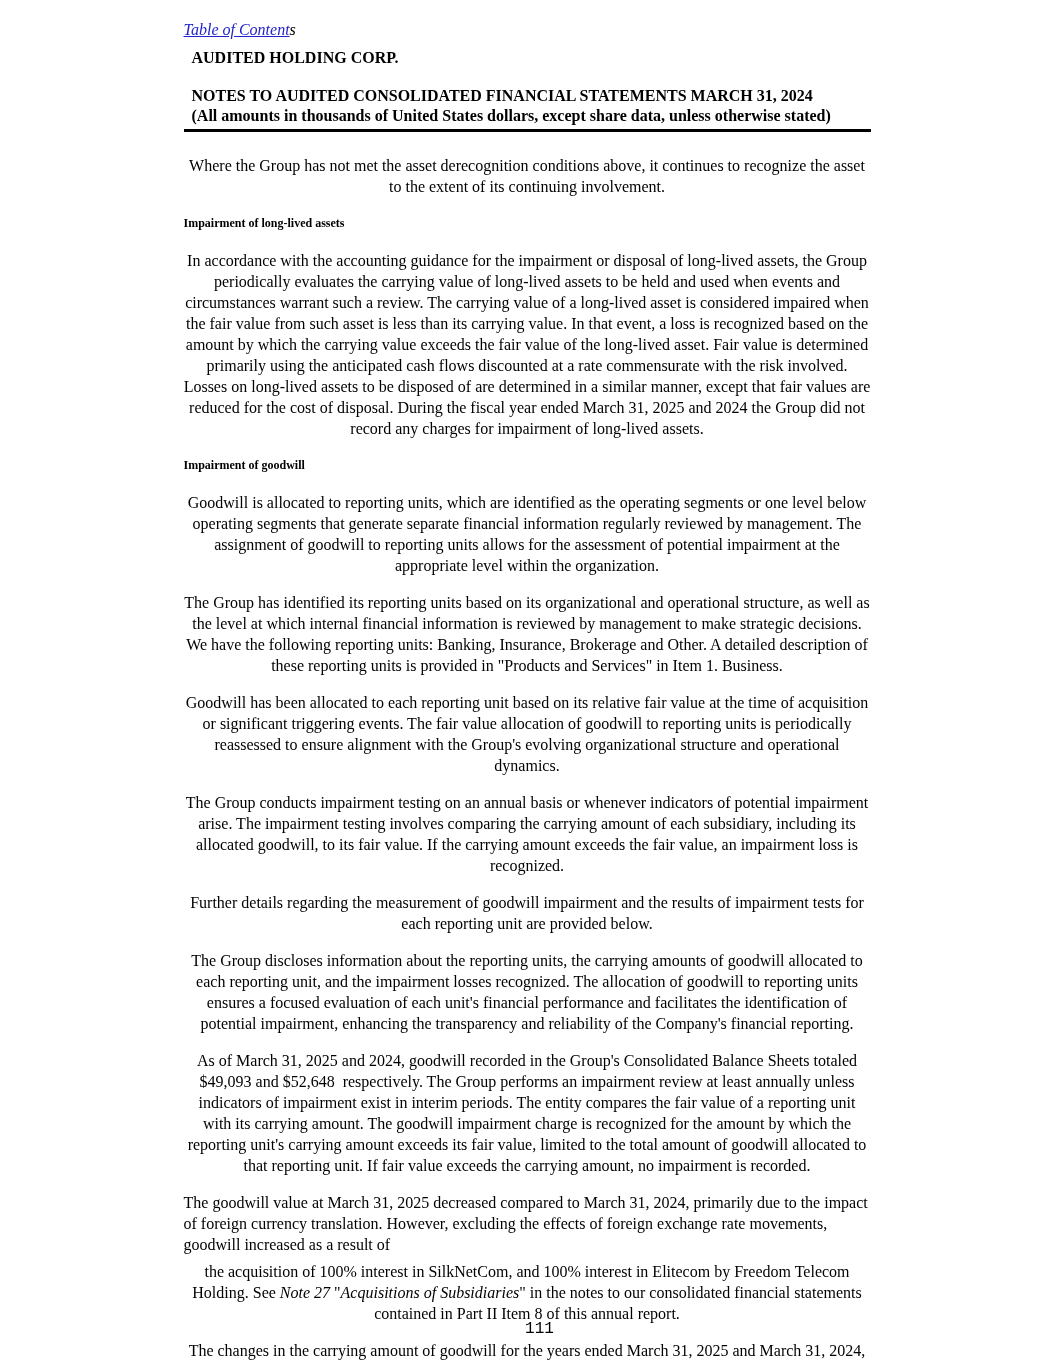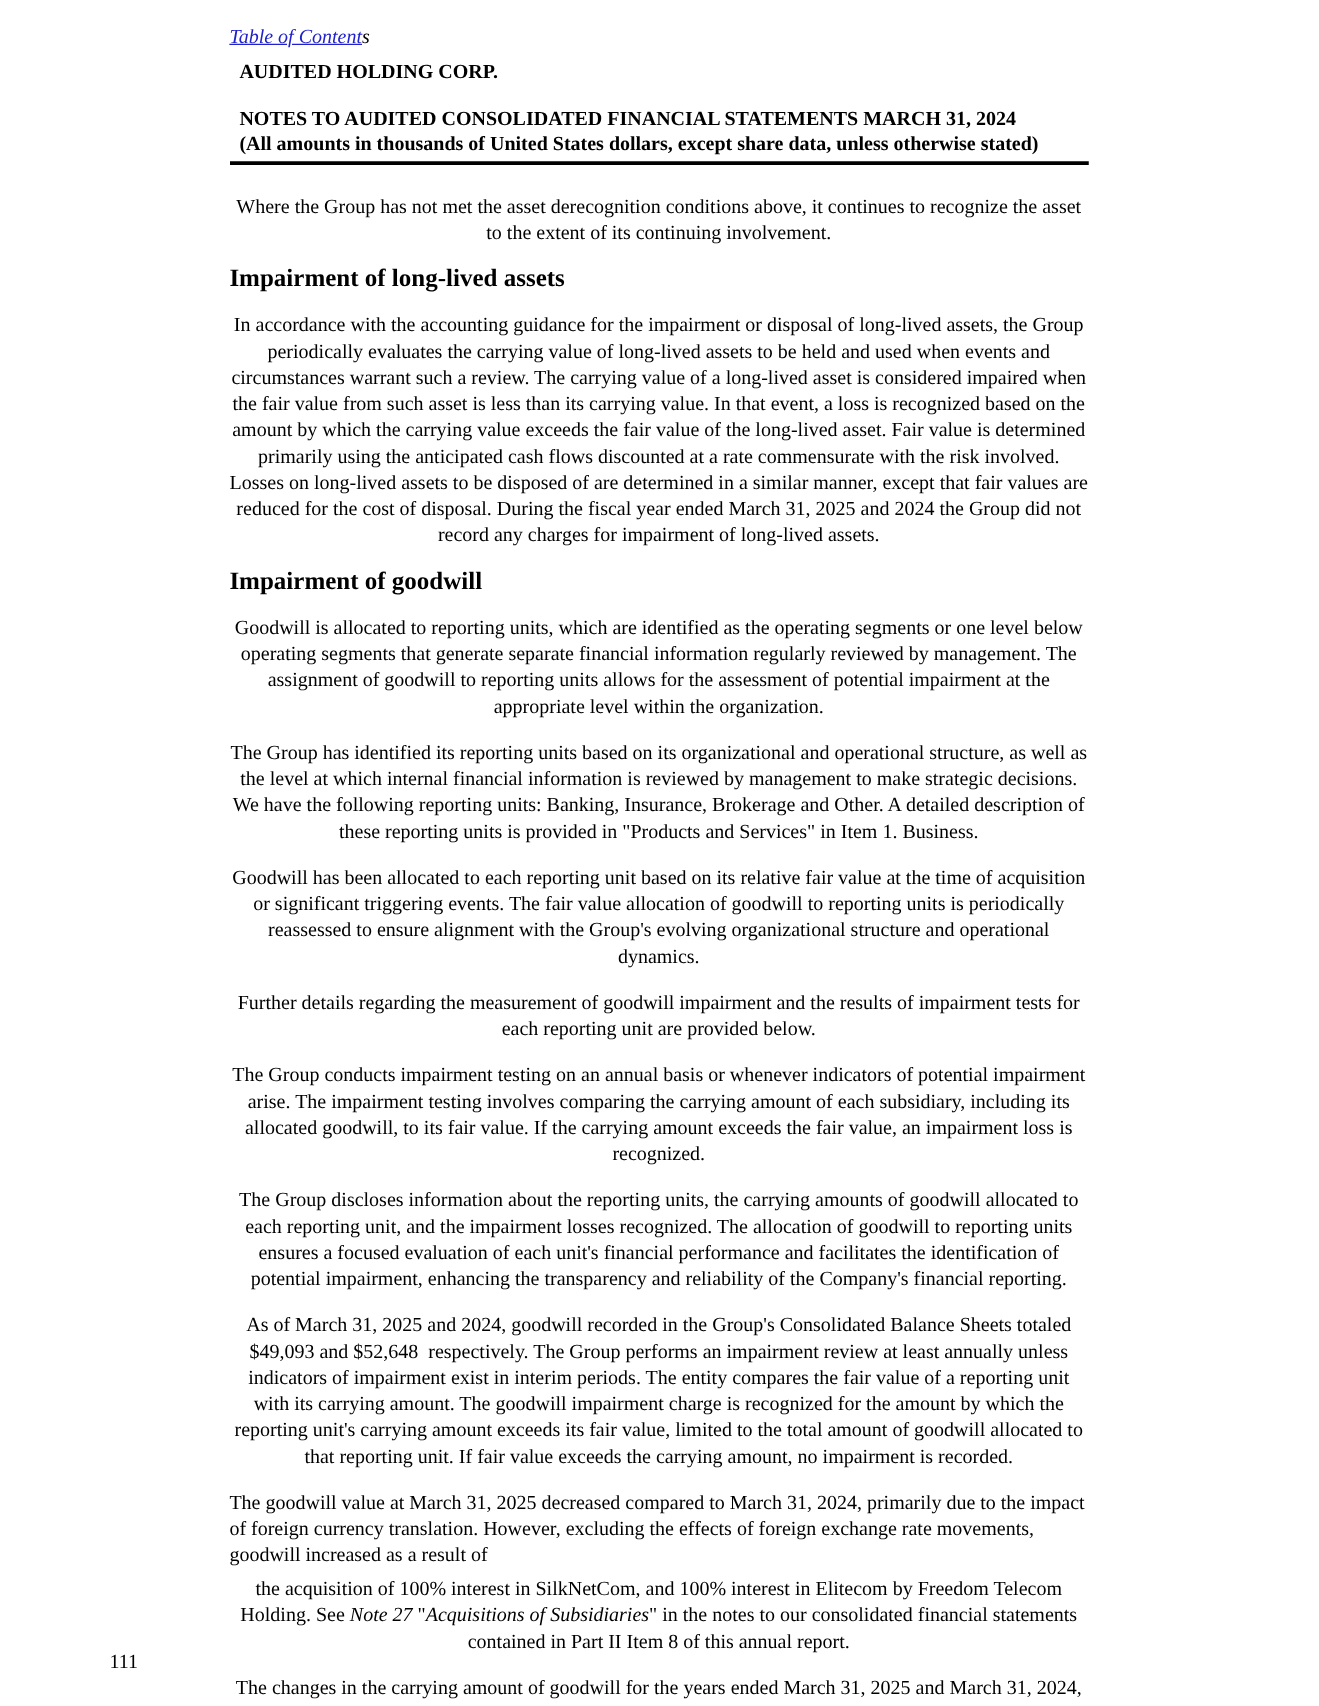--- a/index.html
+++ b/index.html
@@ -54,35 +54,37 @@
     margin-top: 23px;
   }
   p.para {
     margin: 0 0 16px 0;
     text-align: center;
   }
   p.para-tight {
     margin: 0 0 6px 0;
   }
   h2.subhead {
-    font-size: 20px;
+    font-size: 12px;
     font-weight: 700;
     margin: 0 0 16px 0;
     line-height: 21px;
   }
   .italic {
     font-style: italic;
     margin-top: 48px;
   }
   .page-number {
     position: absolute;
     bottom: 25px;
-    left: 0;
+    left: 12px;
     width: 100%;
+    text-align: center;
     line-height: 21px;
+    font-family: Liberation Mono, monospace;
   }
 </style>
 </head>
 <body>
 
 <div class="page">
 
   <div class="toc-line">
     <a href="#" class="toc-link">Table of Content</a><span class="toc-suffix">s</span>
   </div>
@@ -104,23 +106,23 @@
     <p class="para">In accordance with the accounting guidance for the impairment or disposal of long-lived assets, the Group periodically evaluates the carrying value of long-lived assets to be held and used when events and circumstances warrant such a review. The carrying value of a long-lived asset is considered impaired when the fair value from such asset is less than its carrying value. In that event, a loss is recognized based on the amount by which the carrying value exceeds the fair value of the long-lived asset. Fair value is determined primarily using the anticipated cash flows discounted at a rate commensurate with the risk involved. Losses on long-lived assets to be disposed of are determined in a similar manner, except that fair values are reduced for the cost of disposal. During the fiscal year ended March 31, 2025 and 2024 the Group did not record any charges for impairment of long-lived assets.</p>
 
     <h2 class="subhead">Impairment of goodwill</h2>
 
     <p class="para">Goodwill is allocated to reporting units, which are identified as the operating segments or one level below operating segments that generate separate financial information regularly reviewed by management. The assignment of goodwill to reporting units allows for the assessment of potential impairment at the appropriate level within the organization.</p>
 
     <p class="para">The Group has identified its reporting units based on its organizational and operational structure, as well as the level at which internal financial information is reviewed by management to make strategic decisions. We have the following reporting units: Banking, Insurance, Brokerage and Other. A detailed description of these reporting units is provided in "Products and Services" in Item 1. Business.</p>
 
     <p class="para">Goodwill has been allocated to each reporting unit based on its relative fair value at the time of acquisition or significant triggering events. The fair value allocation of goodwill to reporting units is periodically reassessed to ensure alignment with the Group's evolving organizational structure and operational dynamics.</p>
 
+    <p class="para">The Group conducts impairment testing on an annual basis or whenever indicators of potential impairment arise. The impairment testing involves comparing the carrying amount of each subsidiary, including its allocated goodwill, to its fair value. If the carrying amount exceeds the fair value, an impairment loss is recognized.</p>
+
     <p class="para">Further details regarding the measurement of goodwill impairment and the results of impairment tests for each reporting unit are provided below.</p>
-
-    <p class="para">The Group conducts impairment testing on an annual basis or whenever indicators of potential impairment arise. The impairment testing involves comparing the carrying amount of each subsidiary, including its allocated goodwill, to its fair value. If the carrying amount exceeds the fair value, an impairment loss is recognized.</p>
 
     <p class="para">The Group discloses information about the reporting units, the carrying amounts of goodwill allocated to each reporting unit, and the impairment losses recognized. The allocation of goodwill to reporting units ensures a focused evaluation of each unit's financial performance and facilitates the identification of potential impairment, enhancing the transparency and reliability of the Company's financial reporting.</p>
 
     <p class="para">As of March 31, 2025 and 2024, goodwill recorded in the Group's Consolidated Balance Sheets totaled $49,093 and $52,648&nbsp; respectively. The Group performs an impairment review at least annually unless indicators of impairment exist in interim periods. The entity compares the fair value of a reporting unit with its carrying amount. The goodwill impairment charge is recognized for the amount by which the reporting unit's carrying amount exceeds its fair value, limited to the total amount of goodwill allocated to that reporting unit. If fair value exceeds the carrying amount, no impairment is recorded.</p>
 
     <p class="para-tight">The goodwill value at March 31, 2025 decreased compared to March 31, 2024, primarily due to the impact of foreign currency translation. However, excluding the effects of foreign exchange rate movements, goodwill increased as a result of</p>
 
     <p class="para"><span>the acquisition of 100% interest in SilkNetCom, and 100% interest in Elitecom by Freedom Telecom Holding. See </span><span class="italic">Note 27</span><span> "</span><span class="italic">Acquisitions of Subsidiaries</span><span>" in the notes to our consolidated financial statements contained in Part II Item 8 of this annual report.</span></p>
 
     <p class="para">The changes in the carrying amount of goodwill for the years ended March 31, 2025 and March 31, 2024, were as follows:</p>

